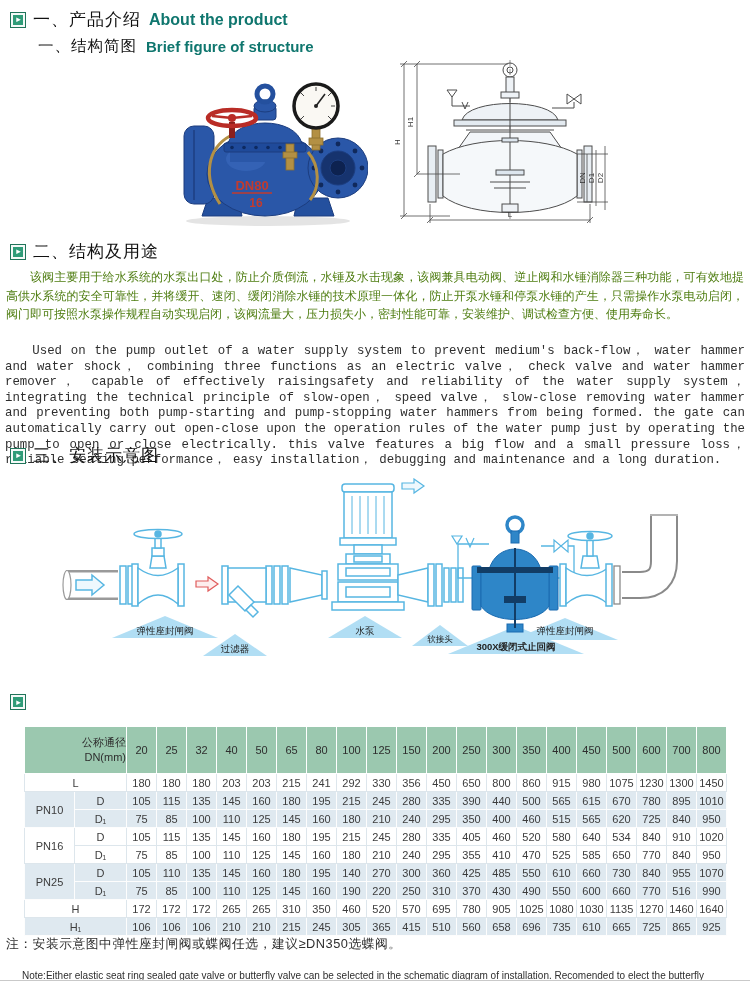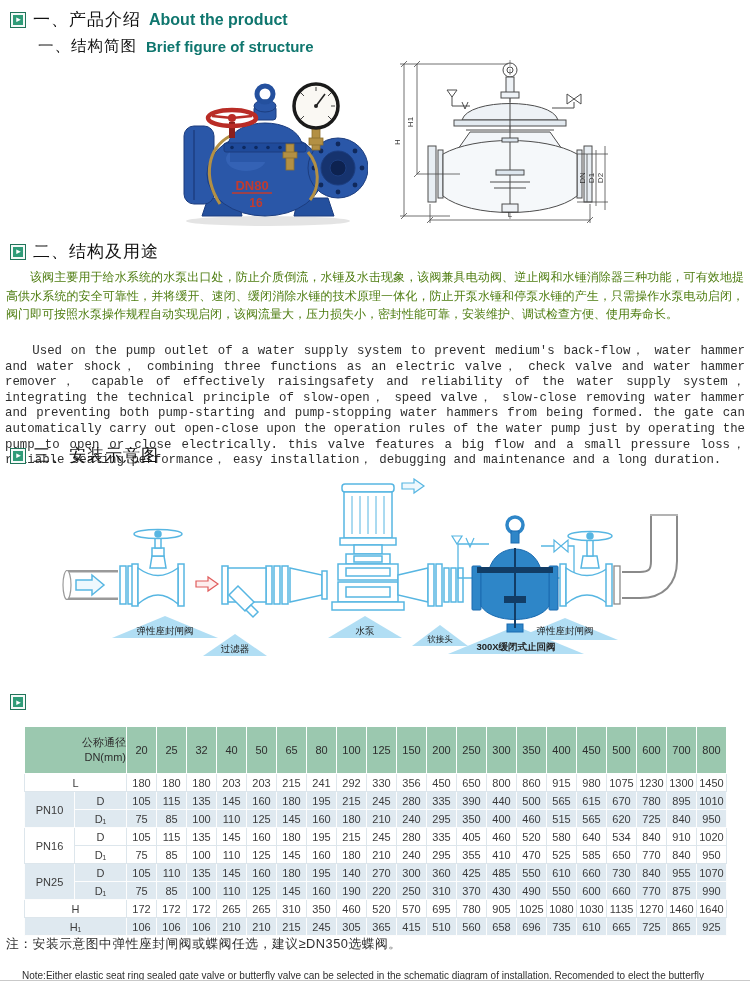--- a/index.html
+++ b/index.html
@@ -575,21 +575,21 @@
             <td>220</td>
             <td>250</td>
             <td>310</td>
             <td>370</td>
             <td>430</td>
             <td>490</td>
             <td>550</td>
             <td>600</td>
             <td>660</td>
             <td>770</td>
-            <td>875</td>
+            <td>516</td>
             <td>990</td>
           </tr>
           <tr class="">
             <td colspan="2" class="rlabel">H</td>
             <td>172</td>
             <td>172</td>
             <td>172</td>
             <td>265</td>
             <td>265</td>
             <td>310</td>

